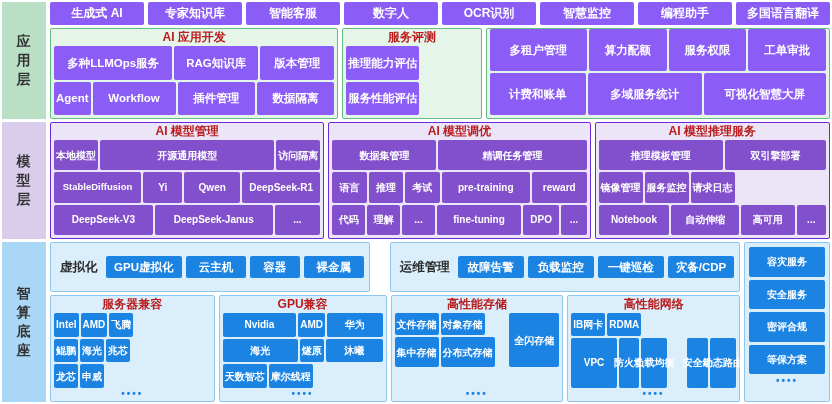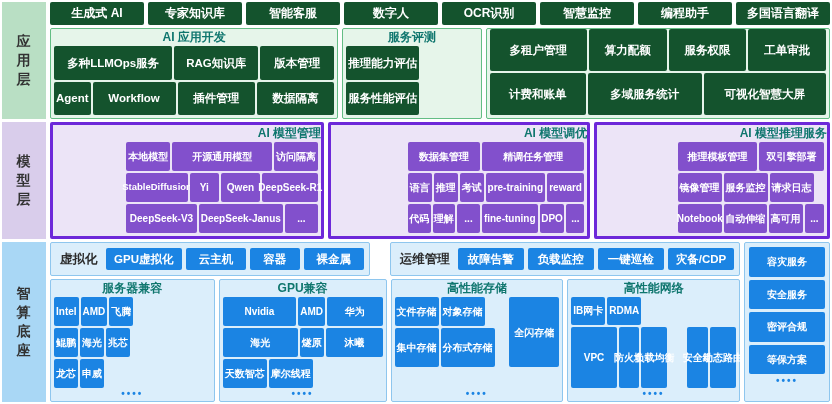--- a/index.html
+++ b/index.html
@@ -40,55 +40,55 @@
   
   .chip {
     display: flex; align-items: center; justify-content: center;
     text-align: center;
     color: #ffffff; font-weight: bold;
     border-radius: 2px;
     line-height: 1.1;
     white-space: nowrap;
     padding: 0 2px;
   }
-  .chip.g { background: #14532d; font-size: 11.5px; }
+  .chip.g { background: #8b5cf6; font-size: 11.5px; }
   .chip.p { background: #8250cc; font-size: 10px; }
   .chip.b { background: #1b84e3; font-size: 11.5px; }
   .chip.small { font-size: 10px; }
   .chip.tiny  { font-size: 9.5px; }
 
   
   .panel {
     border-radius: 2px;
     display: flex; flex-direction: column;
     min-width: 0;
   }
   .panel.g { background: #e6f5ea; border: 1px solid #63bd84; }
-  .panel.p { background: #ece4f7; border: 3px solid #6d28d9; align-items: flex-end; }
+  .panel.p { background: #ece4f7; border: 1px solid #6d28d9; }
   .panel.b { background: #dbeefb; border: 1px solid #8ec6ee; }
   .panel-title {
     text-align: center; font-weight: bold;
-    font-size: 12px; color: #0f766e;
+    font-size: 12px; color: #b91c1c;
     padding: 2px 0 2px; line-height: 1.1;
   }
   .panel-body { flex: 1; display: flex; flex-direction: column; gap: 2px; padding: 0 3px 3px; min-width: 0; }
   .row { display: flex; gap: 2px; flex: 1; min-width: 0; }
   .row > * { min-width: 0; }
 
   
   .tagstrip { display: flex; gap: 4px; height: 23px; }
   .tagstrip .chip { flex: 1; font-size: 12px; }
 
   .app-panels { display: flex; gap: 4px; flex: 1; min-width: 0; }
 
   
   .model-panels { display: flex; gap: 4px; flex: 1; min-width: 0; }
 
   
-  .infra-top { display: flex; gap: 20px; height: 34px; border-radius: 6px; }
+  .infra-top { display: flex; gap: 20px; height: 50px; border-radius: 6px; }
   .infra-bottom { display: flex; gap: 4px; flex: 1; min-width: 0; }
   .strip-panel {
     background: #dbeefb; border: 1px solid #8ec6ee; border-radius: 2px;
     display: flex; align-items: center; gap: 4px;
     padding: 0 5px;
   }
   .strip-title { font-size: 12.5px; font-weight: bold; color: #2c2c2c; white-space: nowrap; padding: 0 4px; }
   .strip-panel .chip { flex: 1; height: 22px; }
 
   .dots {

